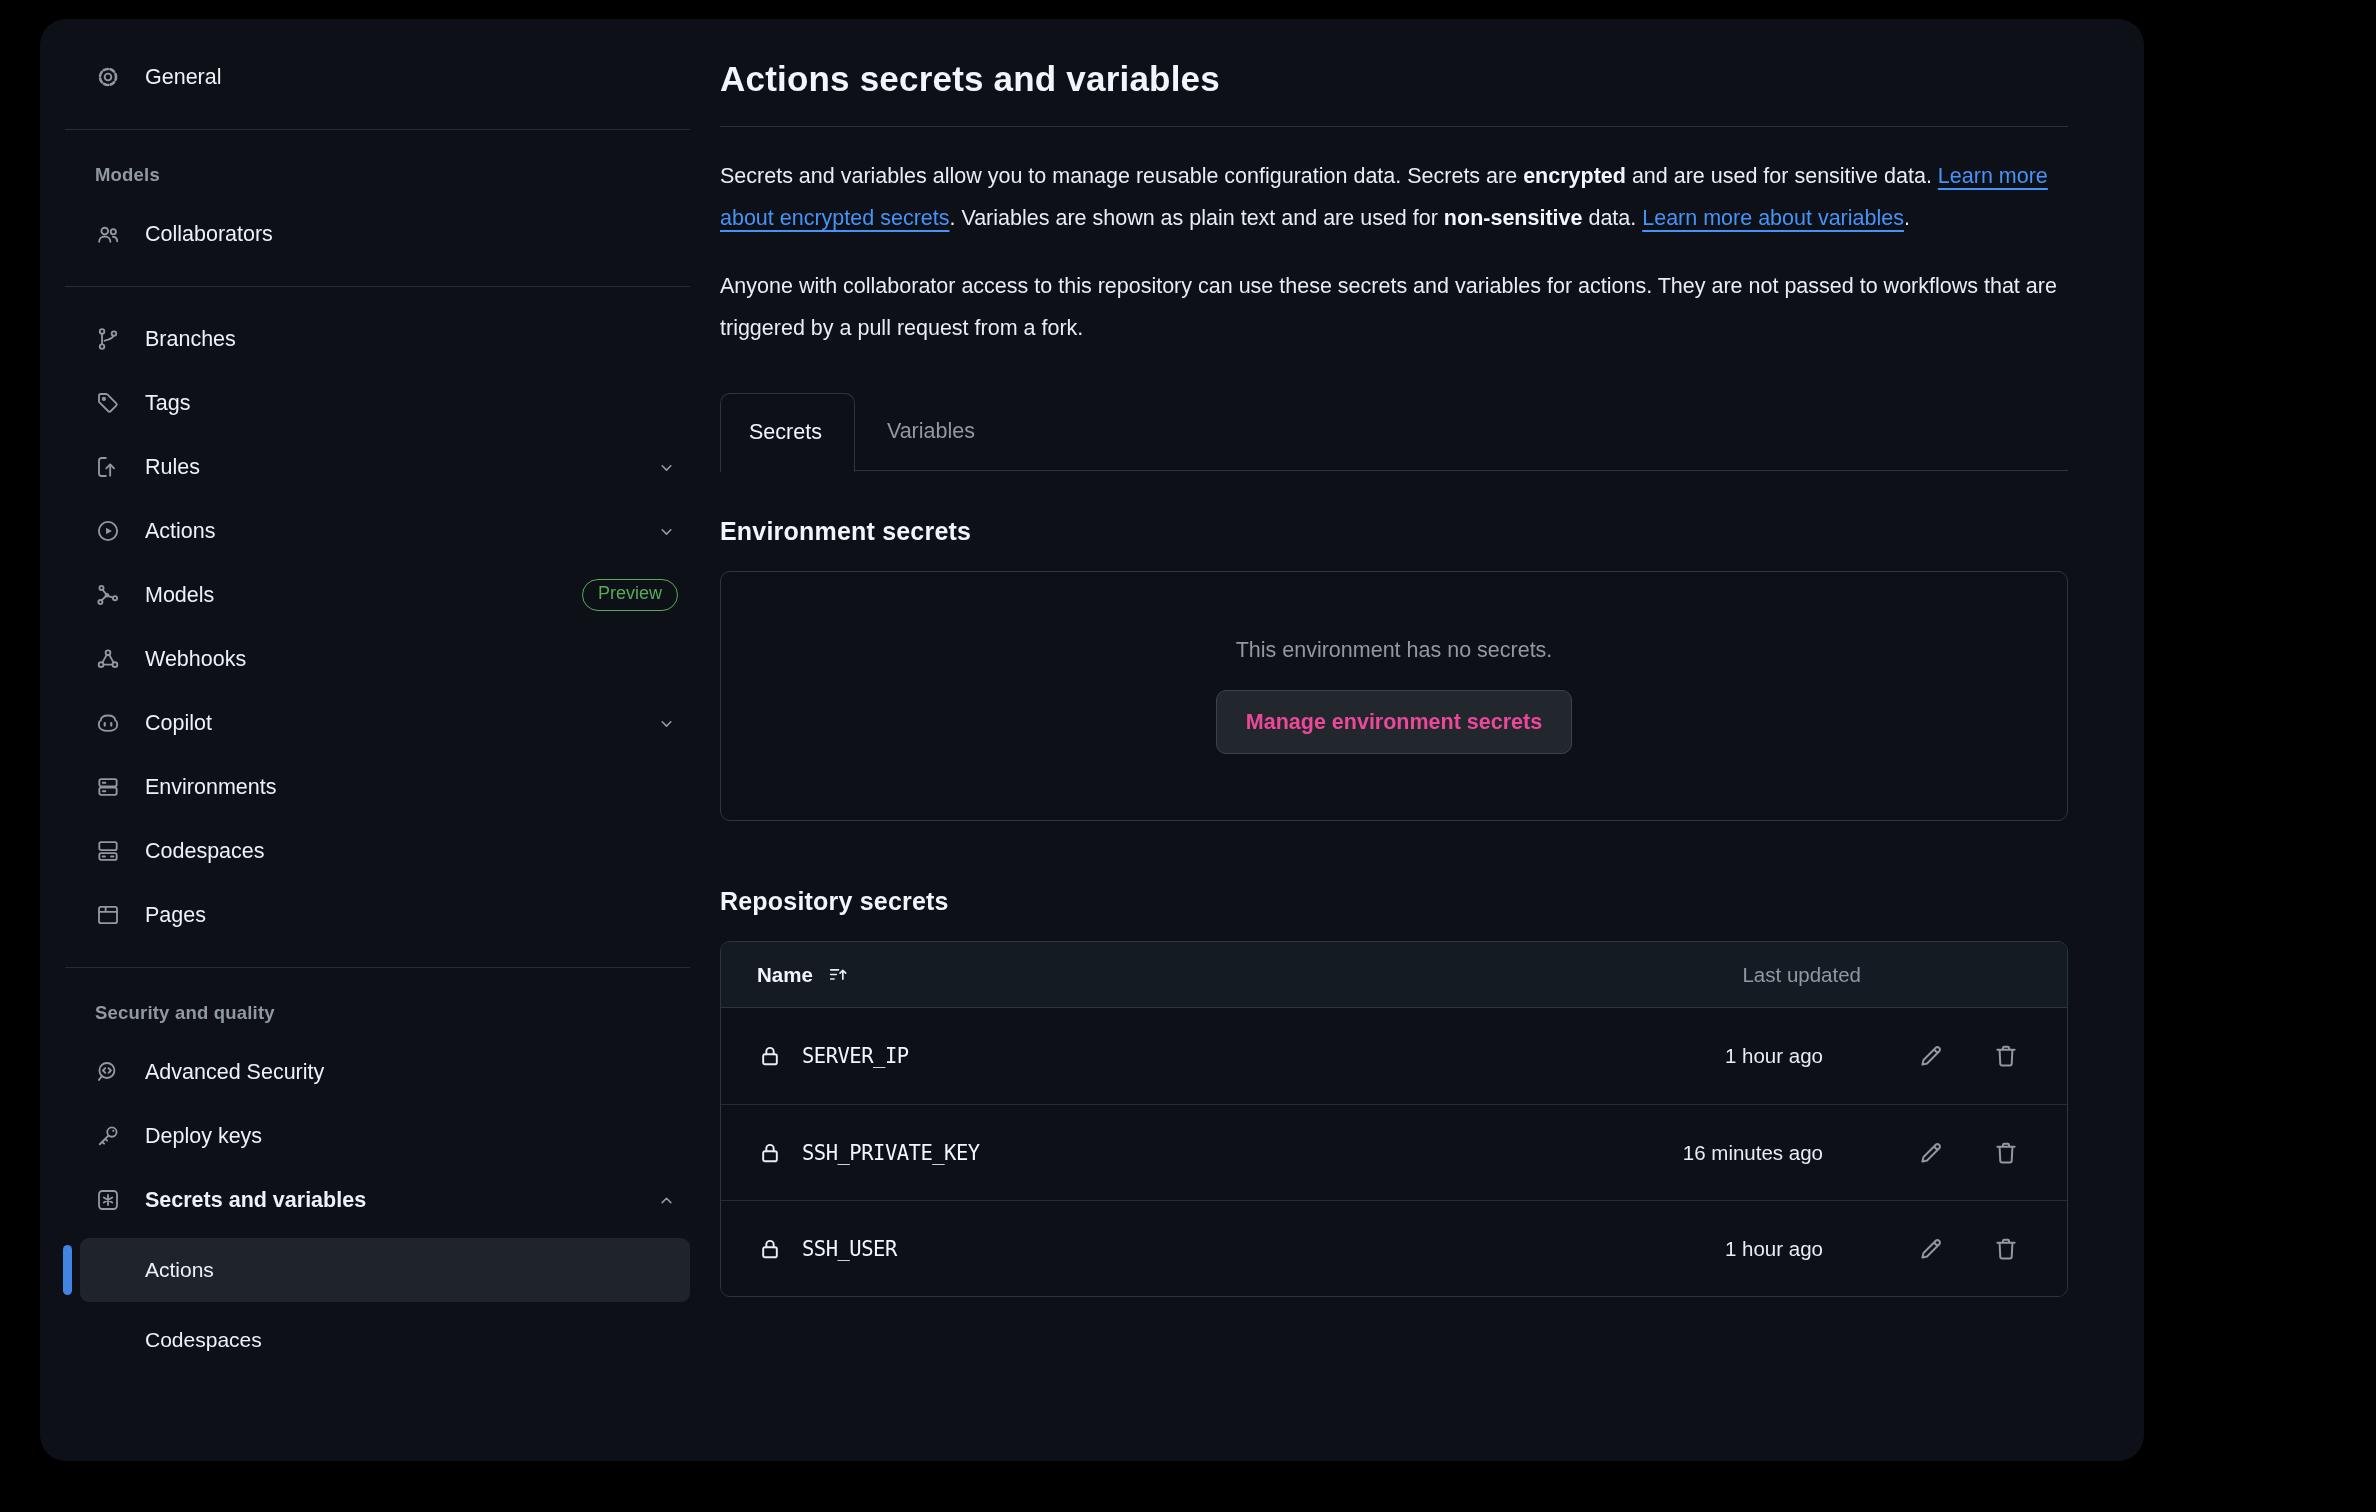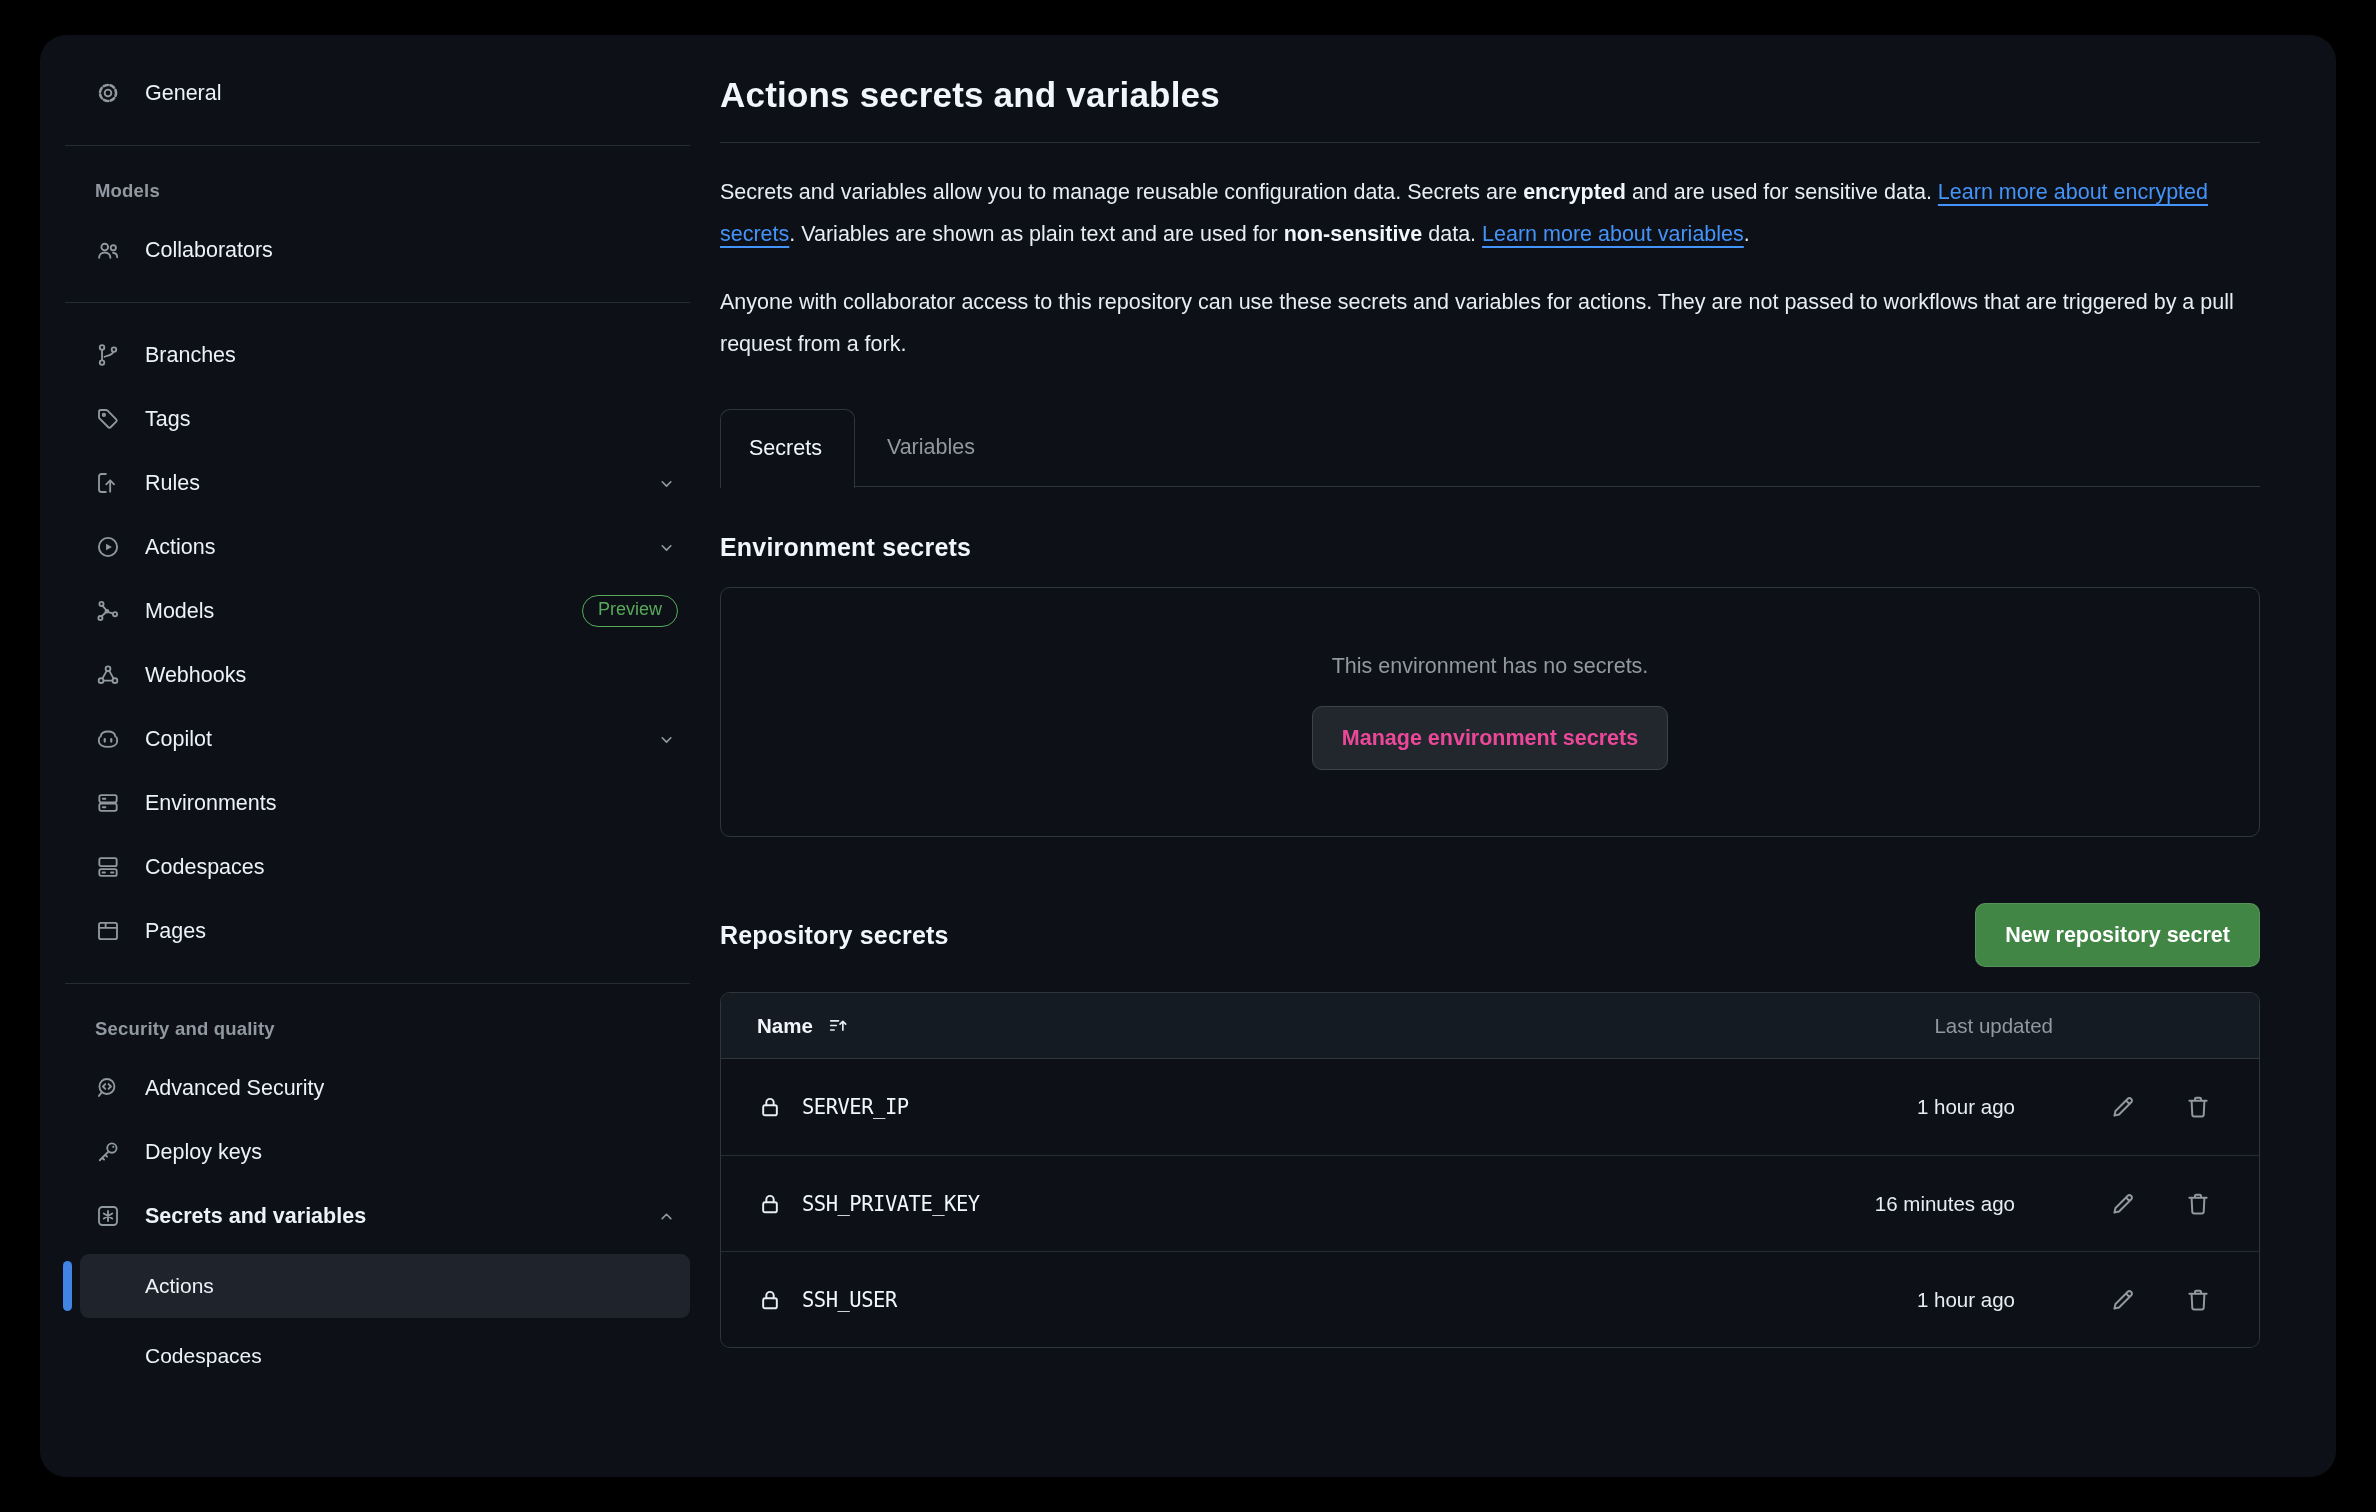--- a/index.html
+++ b/index.html
@@ -1,18 +1,18 @@
 <!DOCTYPE html>
 <html><head>
 <meta charset="utf-8">
 <style>
   * { box-sizing: border-box; margin: 0; padding: 0; }
   html,body { width:2376px; height:1512px; background:#000; font-family:"Liberation Sans", sans-serif; overflow:hidden; }
   .panel {
-    position:absolute; left:40px; top:35px; width:2296px; height:1442px;
+    position:absolute; left:40px; top:19px; width:2104px; height:1442px;
     background:#0d1117; border-radius:26px; display:flex; overflow:hidden;
     color:#f0f6fc;
   }
   
   .sidebar { width:650px; flex:0 0 650px; padding:26px 0 0 25px; }
   .sb-hr { border:none; border-top:1.5px solid #262c34; margin:20px 0; }
   .sb-header {
     font-size:18.5px; font-weight:700; color:#9198a1;
     padding:14px 0 16px 30px; letter-spacing:.2px;
   }
@@ -307,21 +307,20 @@
     </div>
 
     <h2 class="section env-heading">Environment secrets</h2>
     <div class="env-box">
       <div class="env-empty">This environment has no secrets.</div>
       <div class="btn btn-secondary">Manage environment secrets</div>
     </div>
 
     <div class="repo-head">
       <h2 class="section">Repository secrets</h2>
-      <div class="btn btn-primary">New repository secret</div>
     </div>
 
     <div class="table">
       <div class="t-head">
         <span class="col-name">
           <span>Name</span>
           <span class="sort-icon" id="sort-icon">
               <svg viewBox="0 0 24 24" fill="none" stroke="#e6edf3" stroke-width="1.8" stroke-linecap="round" stroke-linejoin="round">
                 <path d="M4 6.4h8.6M4 11.4h6.2M4 16.4h3.8M17.3 16.5V7M14.2 10l3.1-3.1L20.4 10"></path>
               </svg>

